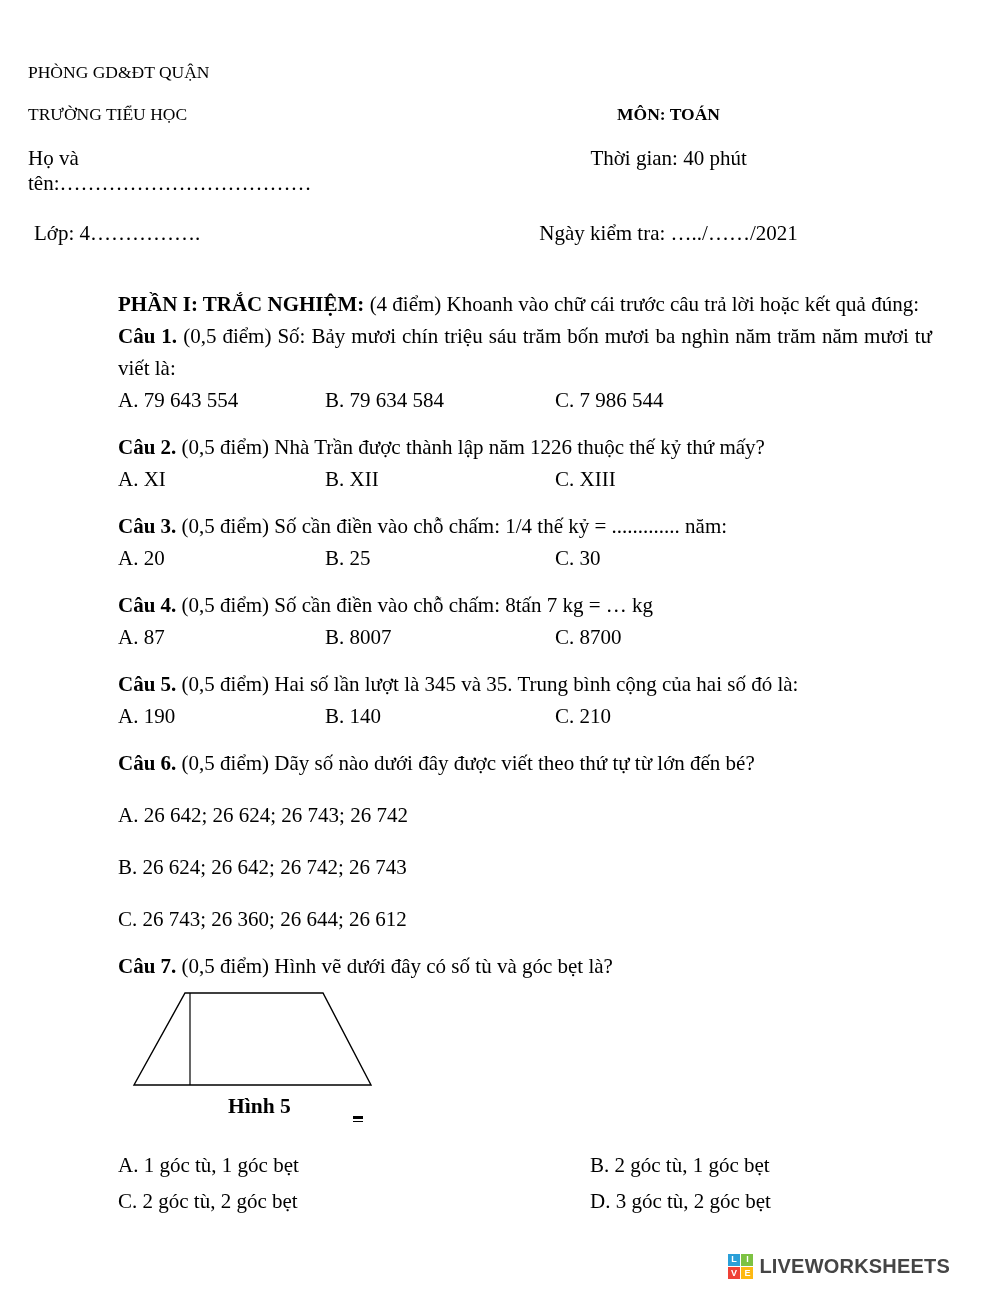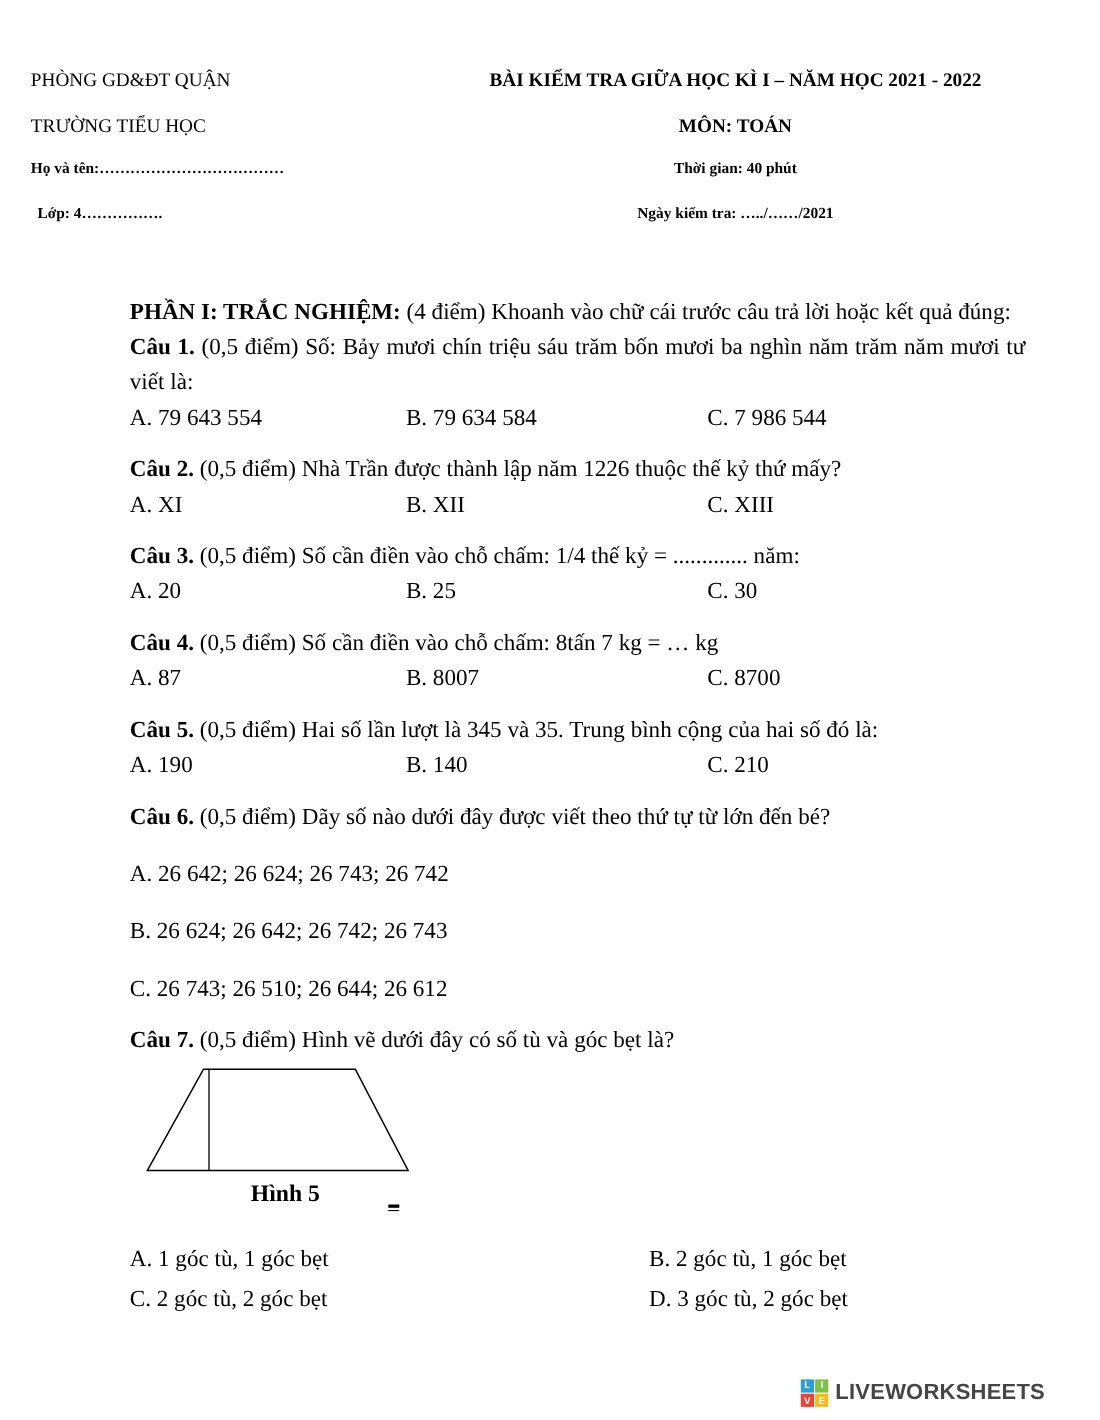--- a/index.html
+++ b/index.html
@@ -8,30 +8,30 @@
     position:relative; width:1000px; height:1291px; margin:0 auto;
     background:#ffffff; color:#000;
     font-family:"Liberation Serif", serif; overflow:hidden;
   }
   
   .header { padding:46px 30px 0 28px; }
   .hrow { display:flex; align-items:baseline; }
   .hleft { flex:0 0 36%; text-align:left; }
   .hright { flex:1; text-align:center; }
   .hrow.small { font-size:17.5px; margin-bottom:21px;margin-top:16px; }
-  .hrow.big   { font-size:14px;  margin-bottom:25px;font-weight:bold; }
+  .hrow.big   { font-size:21px;  margin-bottom:25px; }
   .bold { font-weight:bold; }
   .indent1 { padding-left:6px; }
   
-  .content { margin-top:64px; padding:0 68px 0 118px; font-size:21px; line-height:32px; }
+  .content { margin-top:42px; padding:0 68px 0 118px; font-size:21px; line-height:32px; }
   .intro { text-align:justify; }
   .qtext { text-align:justify; }
   .question { margin-top:15px; }
   .question.first { margin-top:0; }
-  .opts3 { display:grid; grid-template-columns:207px 230px 1fr;gap:44px; }
+  .opts3 { display:grid; grid-template-columns:207px 230px 1fr; }
   .optlist .opt { display:block; margin-top:20px; }
   .opts2x2 { display:grid; grid-template-columns:472px 1fr; row-gap:4px; margin-top:27px; }
   
   .figure { margin:6px 0 0 10px; }
   .figure svg { display:block; }
   .figcap { margin-top:12px; margin-left:100px; font-weight:bold; font-size:21.5px; }
   .stray { display:inline-block; width:10px; height:6px; border-top:3px solid #000;
            border-bottom:1px solid #000; margin-left:62px; transform:translateY(9px); }
   
   .footer { position:absolute; right:50px; bottom:12px; display:flex; align-items:center; gap:6px;
@@ -49,21 +49,20 @@
              font-size:20px; color:#454545; letter-spacing:0.2px; }
 </style>
 </head>
 <body>
 
 <div class="page">
 
   <div class="header">
     <div class="hrow small">
       <div class="hleft">PHÒNG GD&amp;ĐT QUẬN</div>
-      <div class="hright bold">BÀI KIỂM TRA GIỮA HỌC KÌ I – NĂM HỌC 2021 - 2022</div>
     </div>
     <div class="hrow small">
       <div class="hleft">TRƯỜNG TIỂU HỌC</div>
       <div class="hright bold">MÔN: TOÁN</div>
     </div>
     <div class="hrow big">
       <div class="hleft">Họ và tên:………………………………</div>
       <div class="hright">Thời gian: 40 phút</div>
     </div>
     <div class="hrow big">
@@ -119,21 +118,21 @@
         <span class="opt">B. 140</span>
         <span class="opt">C. 210</span>
       </div>
     </div>
 
     <div class="question">
       <p class="qtext"><b>Câu 6.</b><span> (0,5 điểm) Dãy số nào dưới đây được viết theo thứ tự từ lớn đến bé?</span></p>
       <div class="optlist">
         <span class="opt">A. 26 642; 26 624; 26 743; 26 742</span>
         <span class="opt">B. 26 624; 26 642; 26 742; 26 743</span>
-        <span class="opt">C. 26 743; 26 510; 26 644; 26 612</span>
+        <span class="opt">C. 26 743; 26 360; 26 644; 26 612</span>
       </div>
     </div>
 
     <div class="question">
       <p class="qtext"><b>Câu 7.</b><span> (0,5 điểm) Hình vẽ dưới đây có số tù và góc bẹt là?</span></p>
 
       <div class="figure">
         <svg width="250" height="102" viewBox="0 0 250 102">
           <polygon points="57,5 195,5 243,97 6,97" fill="none" stroke="#000" stroke-width="1.4"></polygon>
           <line x1="62" y1="5" x2="62" y2="97" stroke="#000" stroke-width="1.2"></line>

